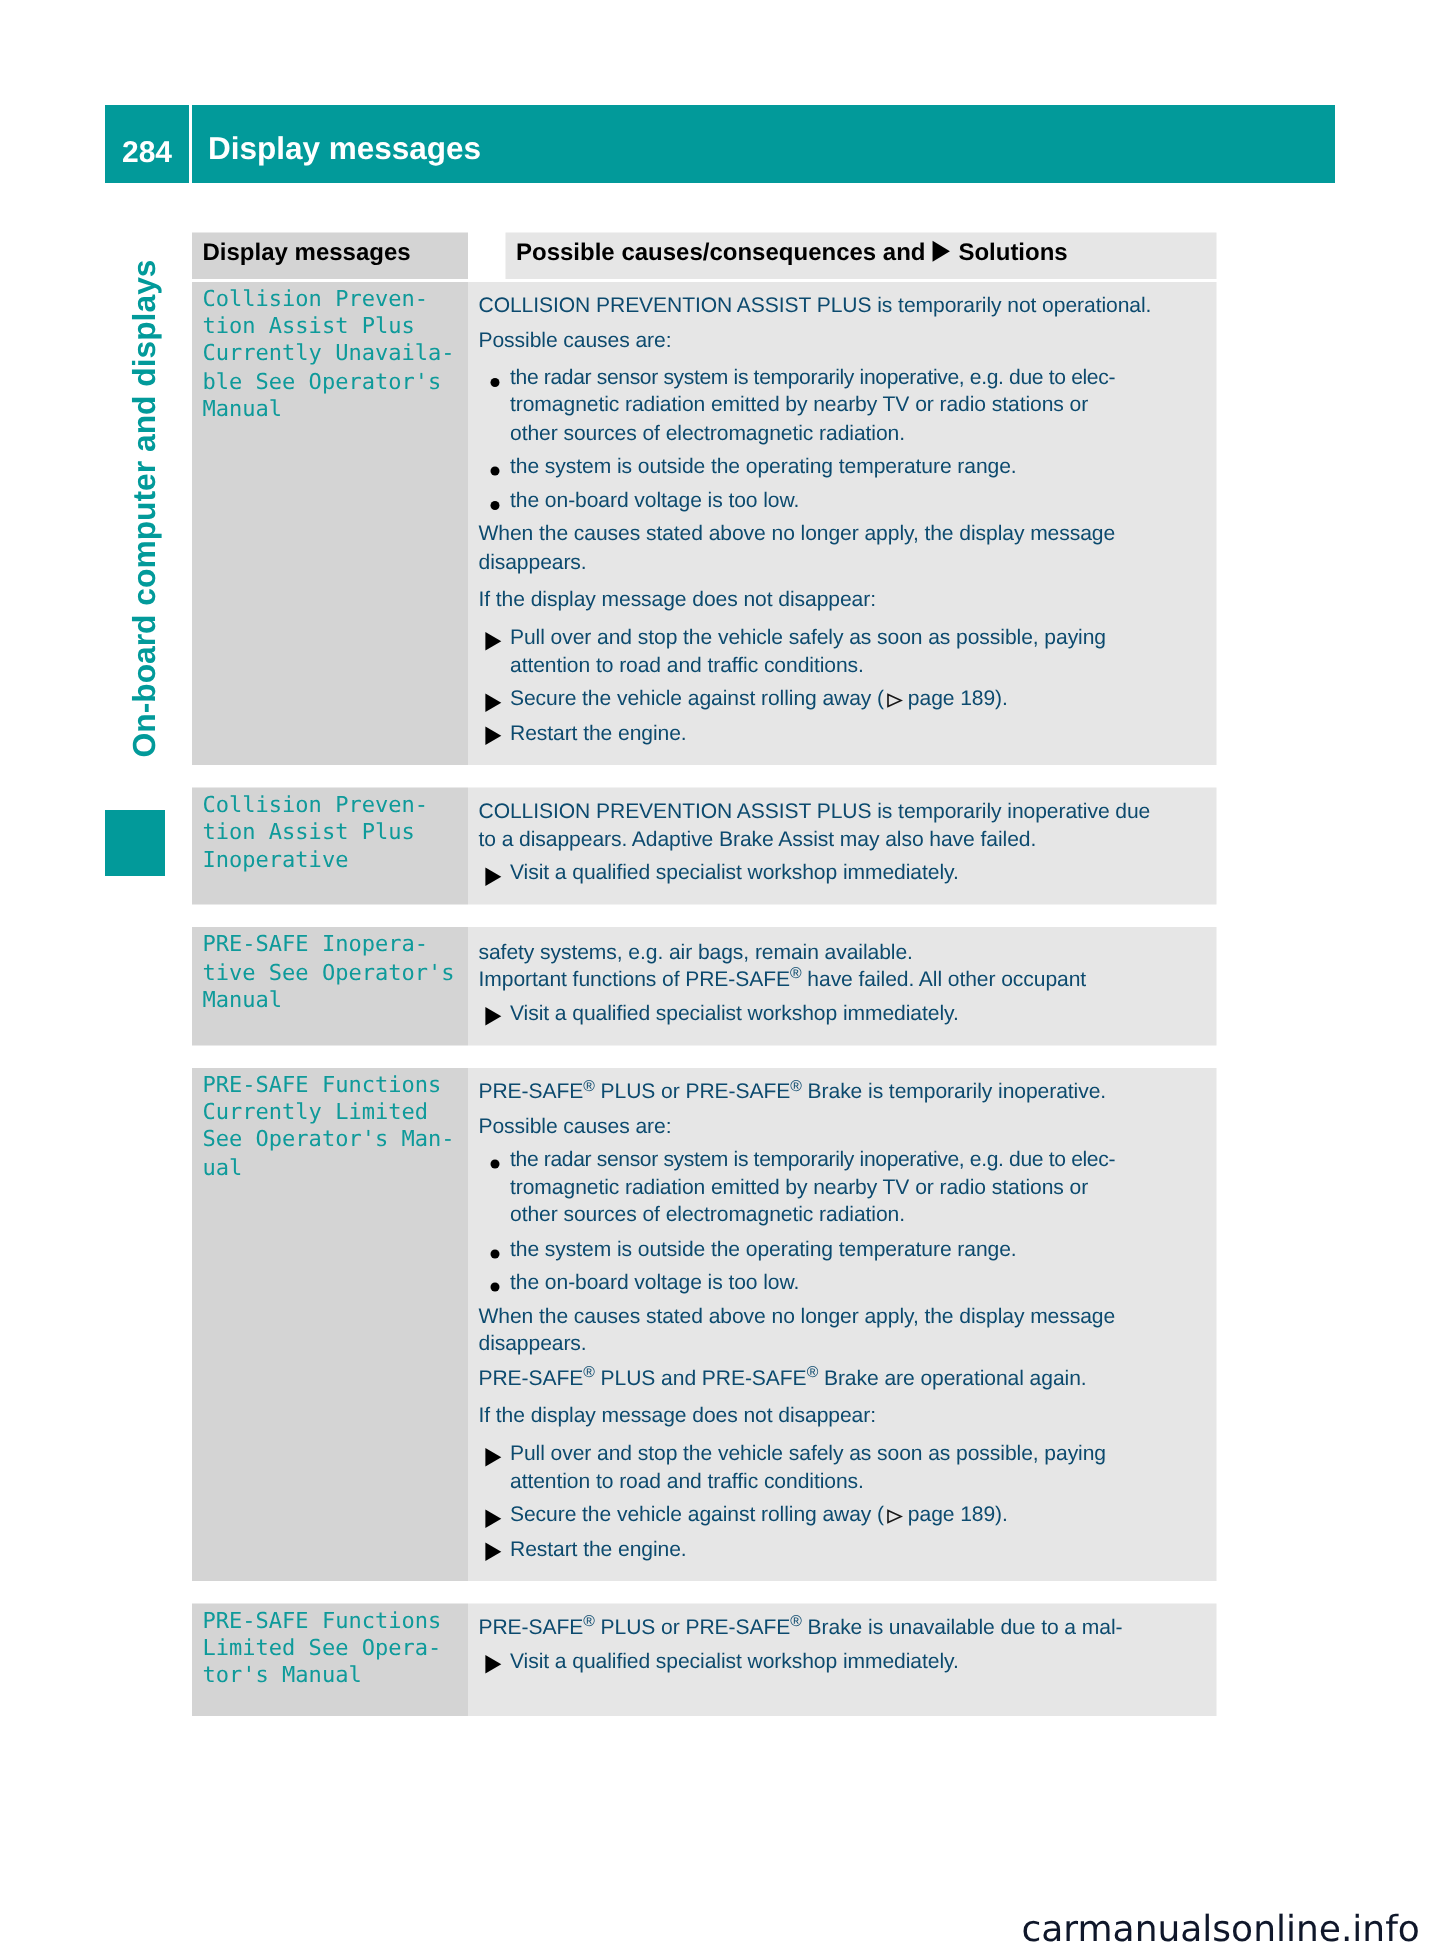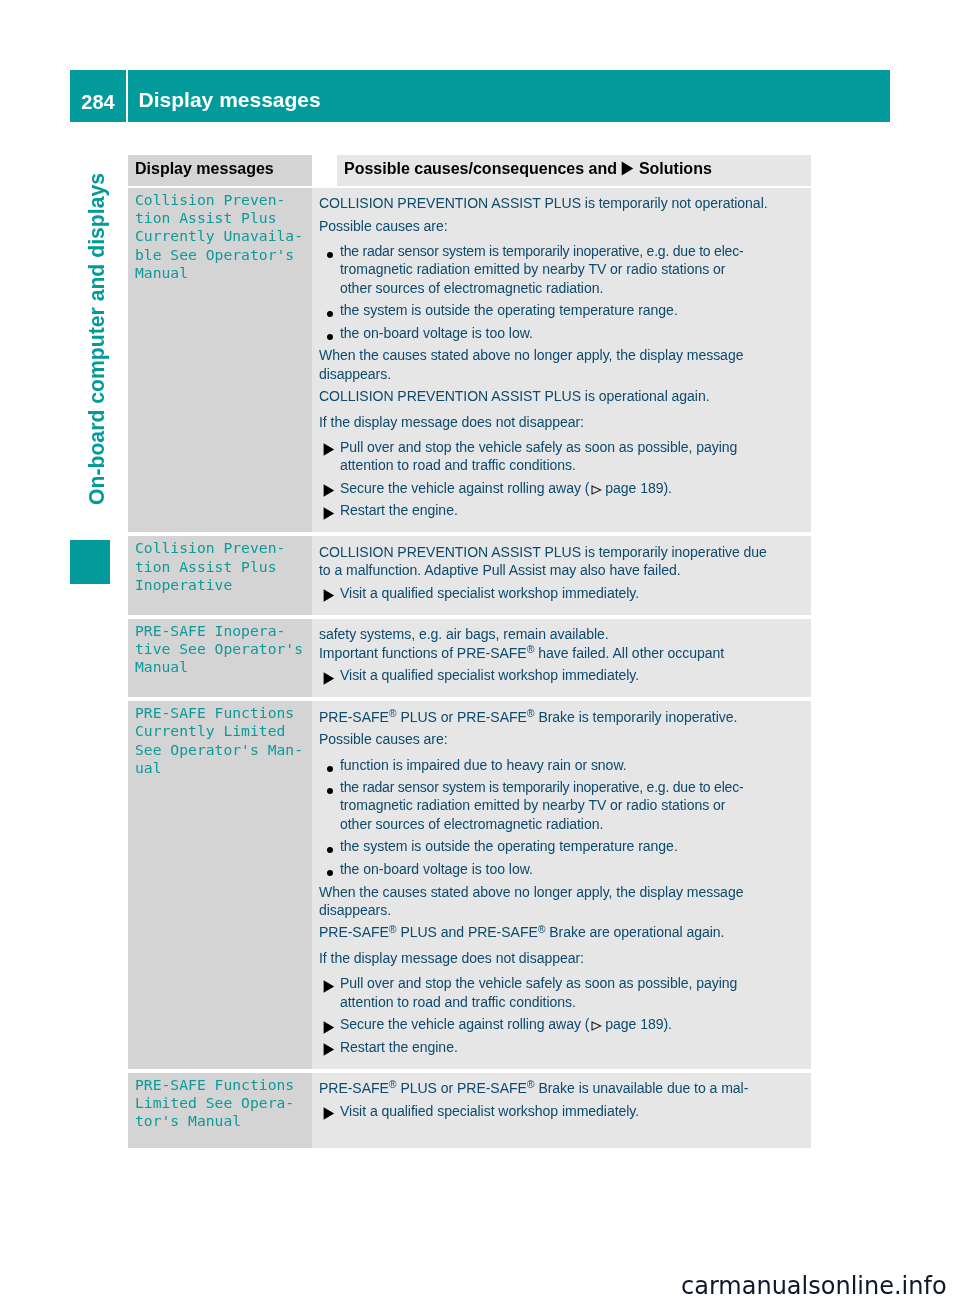--- a/index.html
+++ b/index.html
@@ -16,21 +16,21 @@
 
 
 .chap{position:absolute;left:82px;top:165px;width:40px;height:340px;}
 .chap .vt{position:absolute;left:0;top:0;width:340px;height:40px;
  transform-origin:0 0;transform:rotate(-90deg) translate(-340px,0);
  white-space:nowrap;color:#029a9a;font-weight:bold;font-size:21.2px;line-height:30px;text-align:left;}
 .tabmark{position:absolute;left:70px;top:540px;width:40px;height:44px;background:#029a9a;}
 
 
 .tbl{position:absolute;left:128px;top:154.5px;width:683px;}
-.row{display:flex;align-items:stretch;margin-bottom:4px;width:683px;}
+.row{display:flex;align-items:stretch;margin-bottom:15px;width:683px;}
 .c1{width:184px;flex:0 0 184px;background:#d4d4d4;padding:3px 6px 17px 7px;box-sizing:border-box;}
 .c2{flex:1 1 auto;width:499px;min-width:0;overflow:hidden;background:#e6e6e6;padding:6.5px 0px 12.5px 7px;box-sizing:border-box;}
 
 .hrow{margin-bottom:1.5px;}
 .hrow .c1{padding:5px 6px 7px 7px;}
 .hrow .c2{padding:5px 8px 7px 7px;margin-left:25px;}
 .hlabel{font-size:16px;font-weight:bold;color:#000;line-height:17px;}
 .hlabel .solmk{display:inline-block;vertical-align:-2.5px;}
 
 .msg{font-family:"DejaVu Sans Mono",monospace;font-size:14.7px;line-height:18.35px;color:#0e9a9a;}
@@ -116,23 +116,20 @@
           <div class="blk bullet">
             <span class="mk">
               <i></i>
             </span>
             <div class="">the on-board voltage is too low.</div>
           </div>
           <div class="blk p">
             <div class="">When the causes stated above no longer apply, the display message</div>
             <div class="">disappears.</div>
           </div>
-          <div class="blk p">
-            <div class="">COLLISION PREVENTION ASSIST PLUS is operational again.</div>
-          </div>
           <div class="blk p gap-list">
             <div class="">If the display message does not disappear:</div>
           </div>
           <div class="blk action gap-list">
             <span class="mk"><svg width="12" height="13" viewBox="0 0 12 13" aria-hidden="true">
                 <path d="M0.6 0.3 L11.2 6.5 L0.6 12.7 Z" fill="#000"></path>
               </svg></span>
             <div class="">Pull over and stop the vehicle safely as soon as possible, paying</div>
             <div class="">attention to road and traffic conditions.</div>
           </div>
@@ -156,21 +153,21 @@
         <div class="c1">
           <div class="msg">
             <div>Collision Preven-</div>
             <div>tion Assist Plus</div>
             <div>Inoperative</div>
           </div>
         </div>
         <div class="c2">
           <div class="blk p">
             <div class="">COLLISION PREVENTION ASSIST PLUS is temporarily inoperative due</div>
-            <div class="">to a malfunction. Adaptive Pull Assist may also have failed.</div>
+            <div class="">to a disappears. Adaptive Brake Assist may also have failed.</div>
           </div>
           <div class="blk action">
             <span class="mk"><svg width="12" height="13" viewBox="0 0 12 13" aria-hidden="true">
                 <path d="M0.6 0.3 L11.2 6.5 L0.6 12.7 Z" fill="#000"></path>
               </svg></span>
             <div class="">Visit a qualified specialist workshop immediately.</div>
           </div>
         </div>
       </div>
       <div class="row">
@@ -203,26 +200,20 @@
             <div>ual</div>
           </div>
         </div>
         <div class="c2">
           <div class="blk p">
             <div class="">PRE-SAFE<sup>®</sup> PLUS or PRE-SAFE<sup>®</sup> Brake is temporarily inoperative.</div>
           </div>
           <div class="blk p">
             <div class="">Possible causes are:</div>
           </div>
-          <div class="blk bullet gap-list">
-            <span class="mk">
-              <i></i>
-            </span>
-            <div class="">function is impaired due to heavy rain or snow.</div>
-          </div>
           <div class="blk bullet">
             <span class="mk">
               <i></i>
             </span>
             <div class="fit">the radar sensor system is temporarily inoperative, e.g. due to elec-</div>
             <div class="">tromagnetic radiation emitted by nearby TV or radio stations or</div>
             <div class="">other sources of electromagnetic radiation.</div>
           </div>
           <div class="blk bullet">
             <span class="mk">

